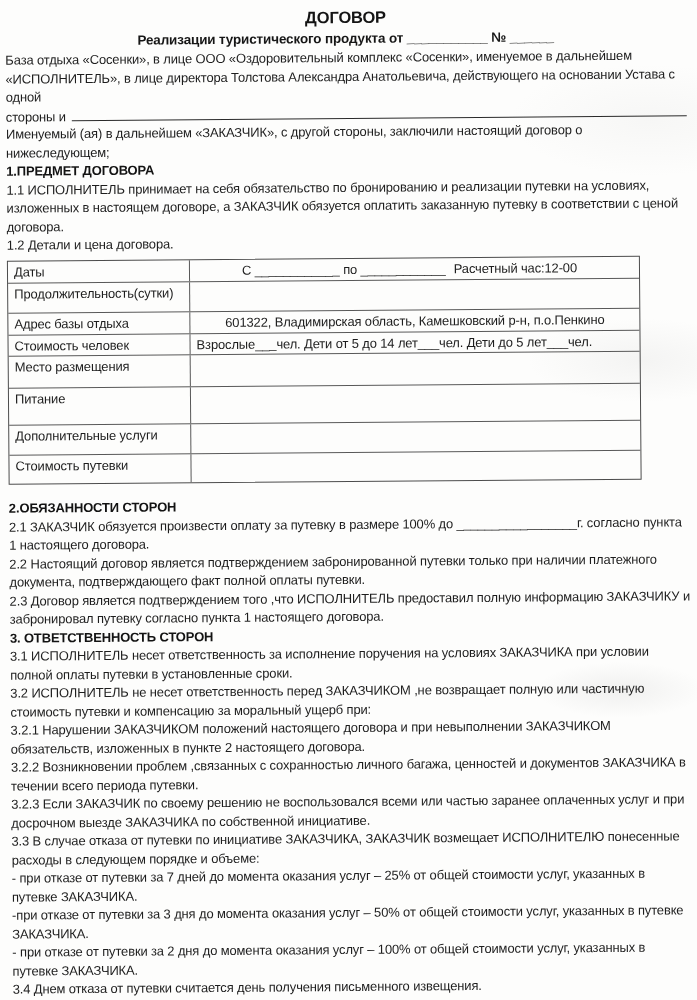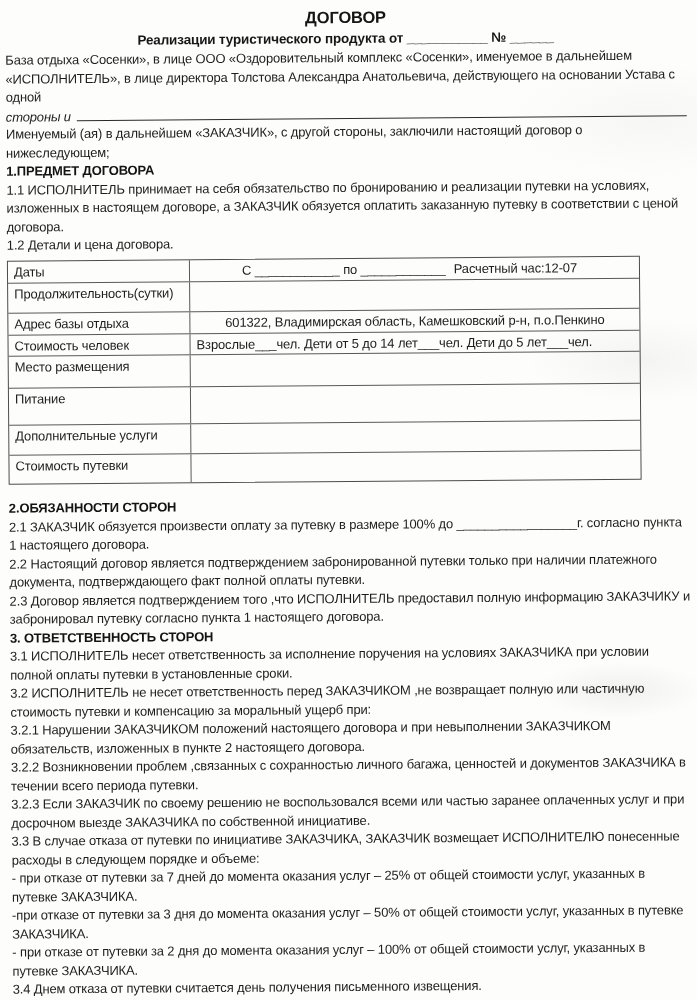--- a/index.html
+++ b/index.html
@@ -47,21 +47,21 @@
   .h {
     font-weight: 700;
     color: #131313;
   }
   .gap-top { margin-top: 15px; }
   .blank-row {
     display: flex;
     align-items: baseline;
     height: 18.5px;
   }
-  .blank-row .lead { flex: 0 0 auto; padding-right: 6px; font-style: italic; }
+  .blank-row .lead { flex: 0 0 auto; padding-right: 6px; }
   .blank-row .fill-line {
     flex: 1 1 auto;
     border-bottom: 1.4px solid #2a2a2a;
     height: 13px;
   }
   
   .dtable {
     width: 633px;
     margin-top: 5px;
     border: 1.4px solid #4c4c4c;
@@ -113,21 +113,21 @@
 
   <p class="h">1.ПРЕДМЕТ ДОГОВОРА</p>
   <p>1.1 ИСПОЛНИТЕЛЬ принимает на себя обязательство по бронированию и реализации путевки на условиях, изложенных в настоящем договоре, а ЗАКАЗЧИК обязуется оплатить заказанную путевку в соответствии с ценой договора.</p>
   <p>1.2 Детали и цена договора.</p>
 
   <div class="dtable">
     <div class="tr">
       <div class="td label">Даты</div>
       <div class="td value">
         <span>С ____________ по ____________</span>
-        <span>Расчетный час:12-07</span>
+        <span>Расчетный час:12-00</span>
       </div>
     </div>
     <div class="tr">
       <div class="td label">Продолжительность(сутки)</div>
       <div class="td value"></div>
     </div>
     <div class="tr">
       <div class="td label">Адрес базы отдыха</div>
       <div class="td value">601322, Владимирская область, Камешковский р-н, п.о.Пенкино</div>
     </div>

